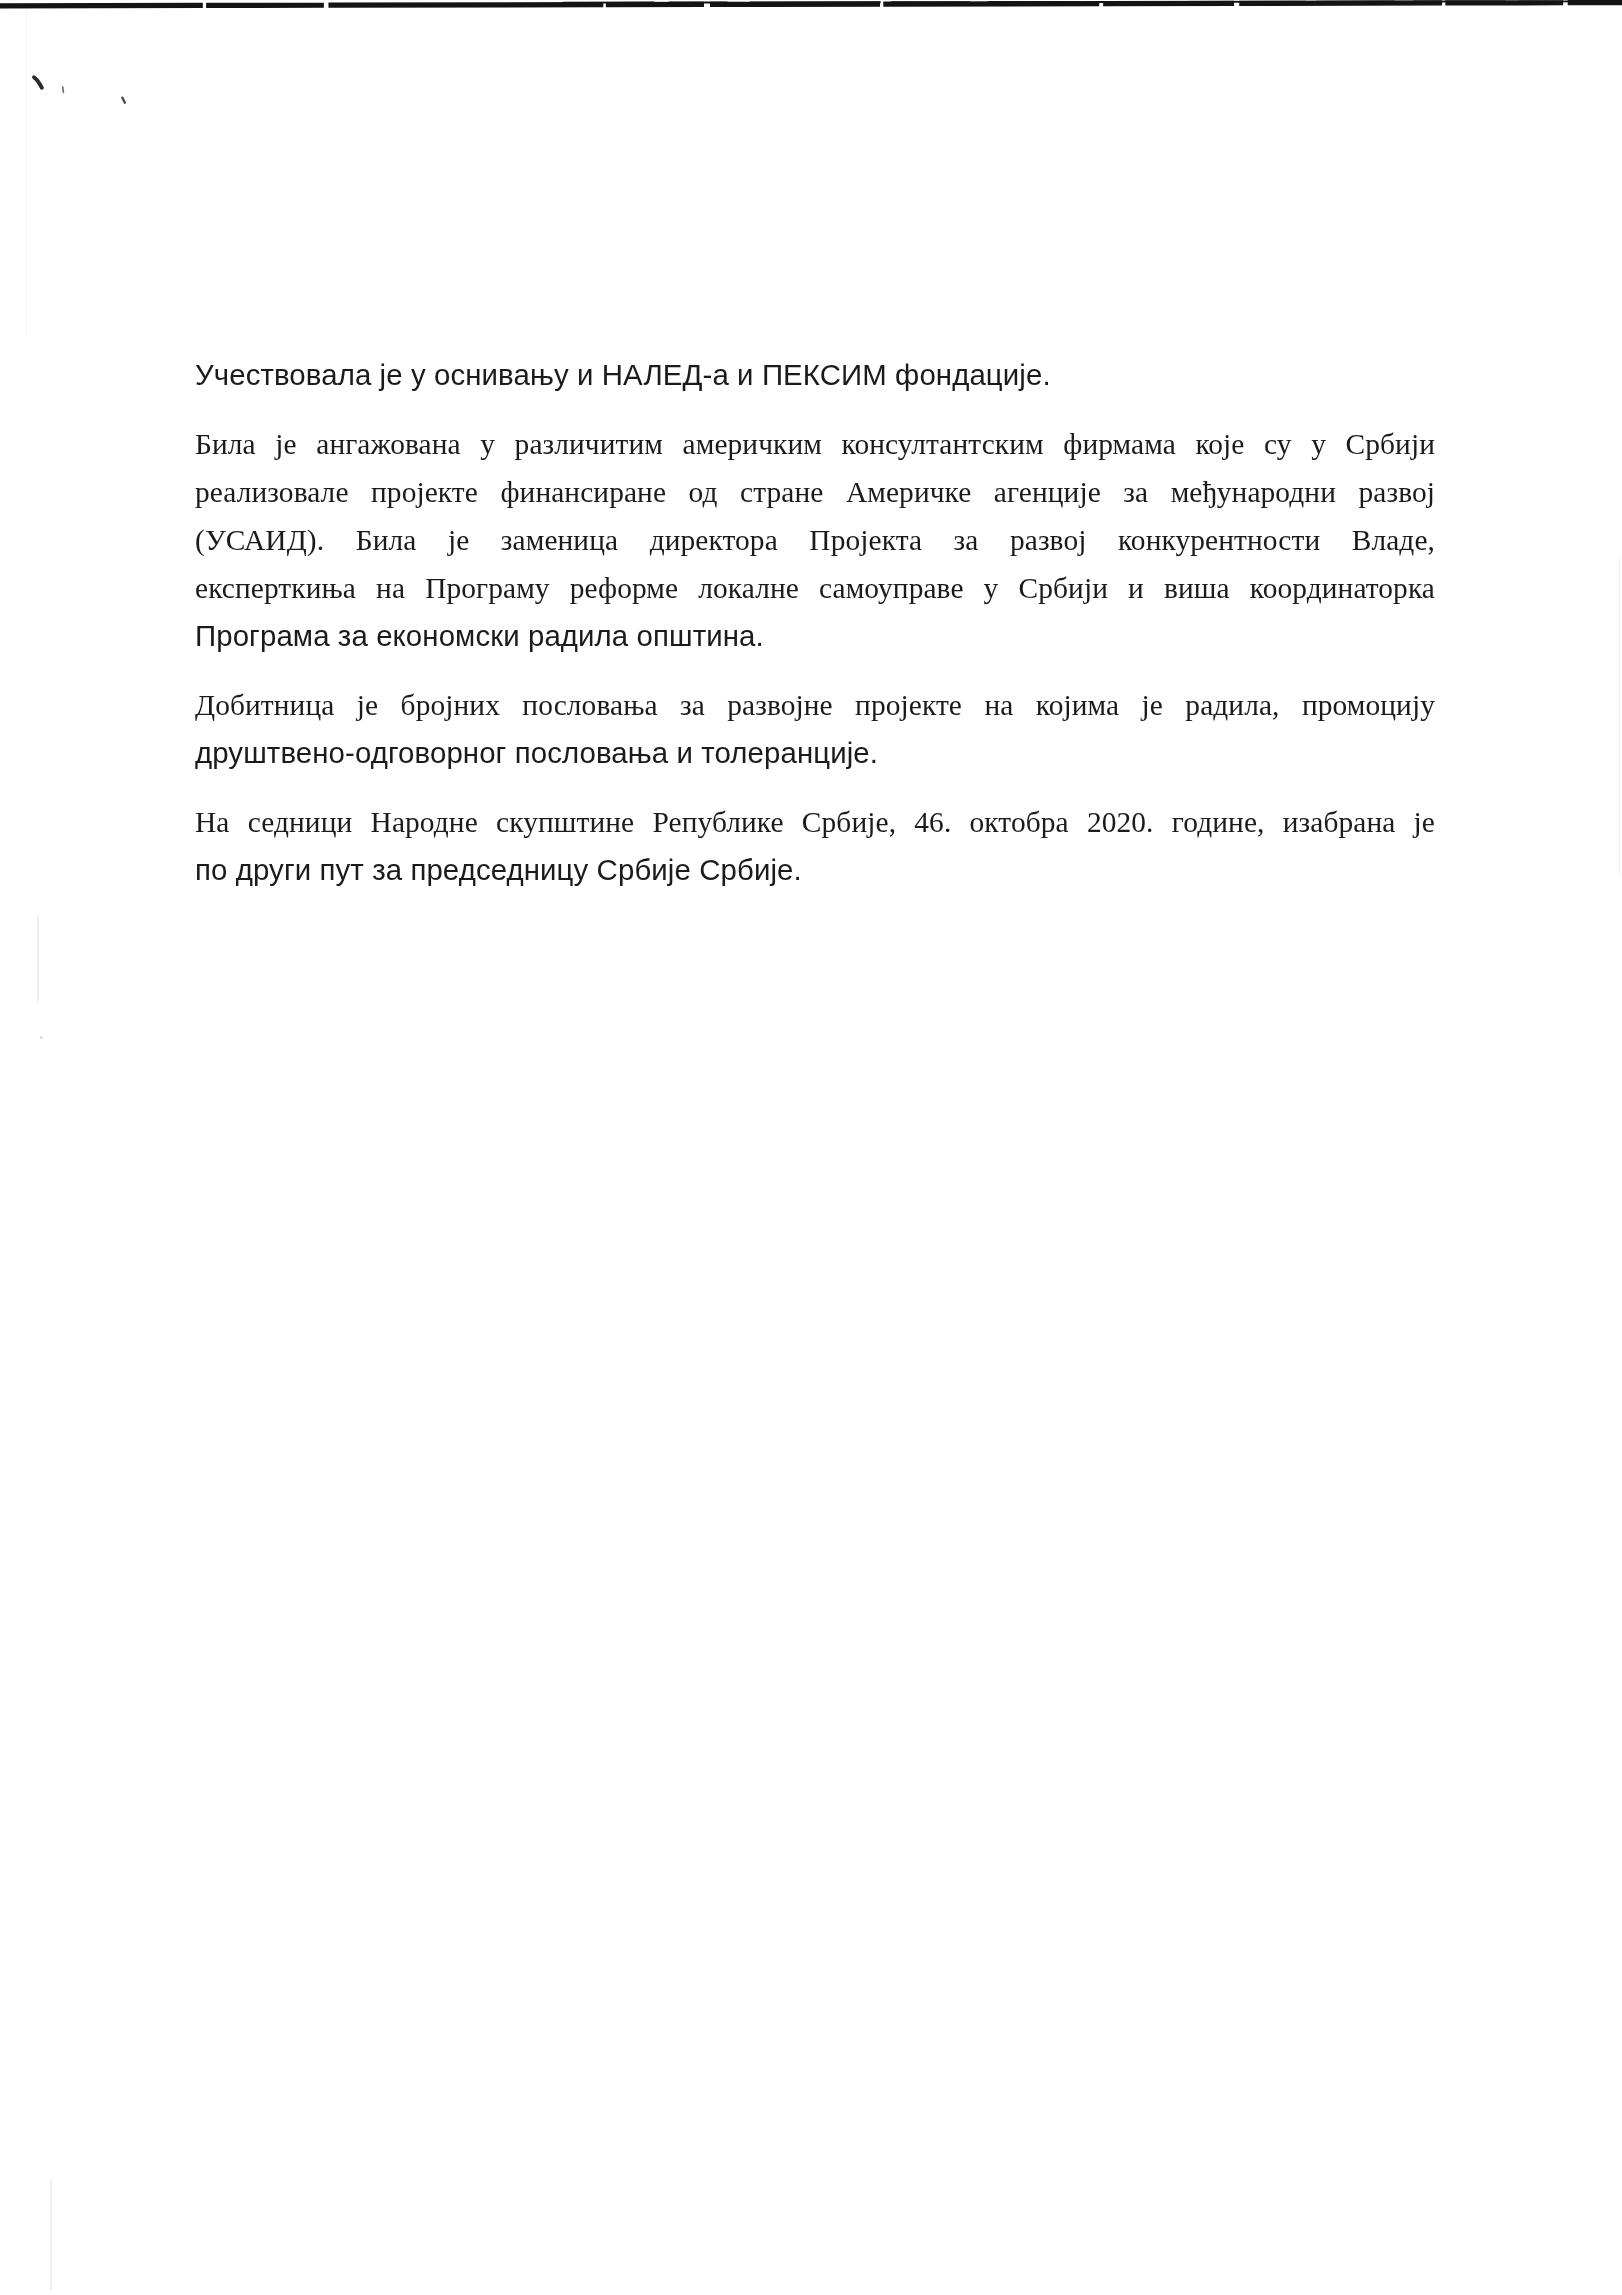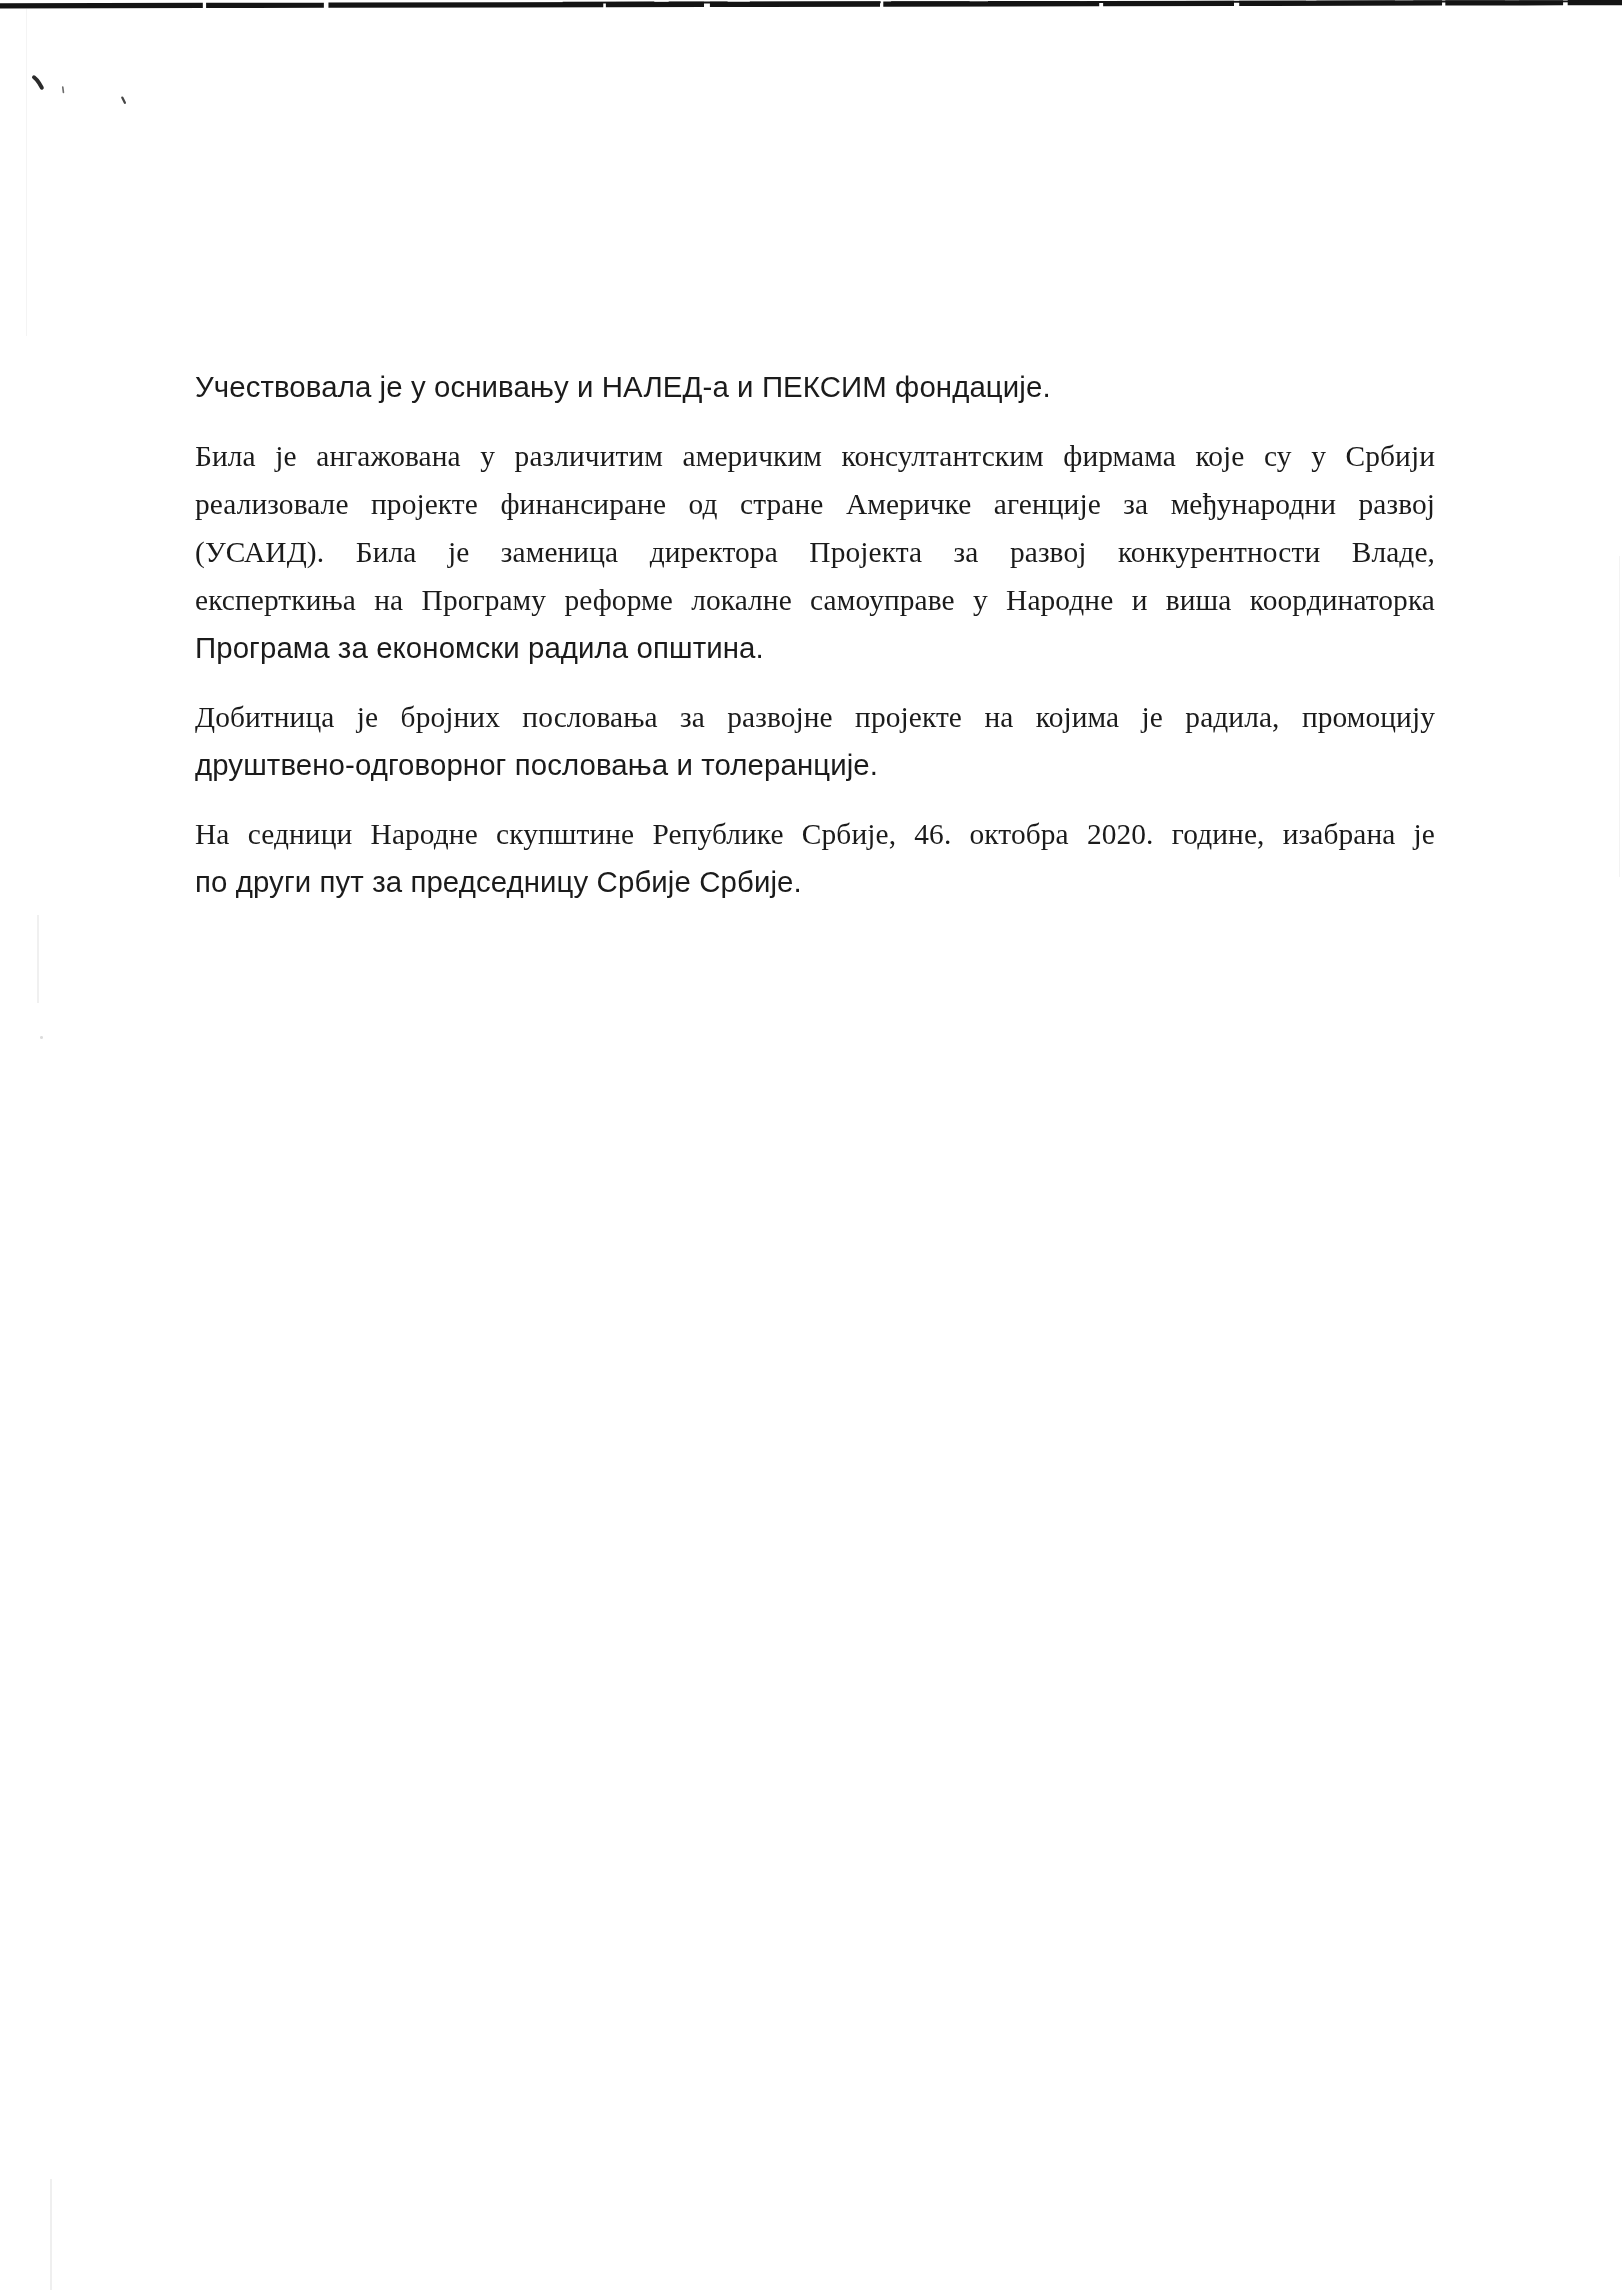--- a/index.html
+++ b/index.html
@@ -49,21 +49,21 @@
     position: absolute;
     left: 195px;
     top: 347px;
     width: 1240px;
     font-size: 29.4px;
     line-height: 48px;
     color: #1b1b1b;
     letter-spacing: 0.1px;
   }
   .paragraph {
-    margin: 16px 0 21px 0;
+    margin: 4px 0 21px 0;
   }
   .line {
     text-align: left;
     white-space: normal;
   }
   .line.justified {
     text-align: justify;
     text-align-last: justify;
     font-family: Liberation Serif, serif;
   }
@@ -91,21 +91,21 @@
   <div class="speck"></div>
 
   <div class="text-block">
       <div class="paragraph">
         <div class="line">Учествовала је у оснивању и НАЛЕД-а и ПЕКСИМ фондације.</div>
       </div>
       <div class="paragraph">
         <div class="line justified">Била је ангажована у различитим америчким консултантским фирмама које су у Србији</div>
         <div class="line justified">реализовале пројекте финансиране од стране Америчке агенције за међународни развој</div>
         <div class="line justified">(УСАИД). Била је заменица директора Пројекта за развој конкурентности Владе,</div>
-        <div class="line justified">експерткиња на Програму реформе локалне самоуправе у Народне и виша координаторка</div>
+        <div class="line justified">експерткиња на Програму реформе локалне самоуправе у Србији и виша координаторка</div>
         <div class="line">Програма за економски радила општина.</div>
       </div>
       <div class="paragraph">
         <div class="line justified">Добитница је бројних пословања за развојне пројекте на којима је радила, промоцију</div>
         <div class="line">друштвено-одговорног пословања и толеранције.</div>
       </div>
       <div class="paragraph">
         <div class="line justified">На седници Народне скупштине Републике Србије, 46. октобра 2020. године, изабрана је</div>
         <div class="line">по други пут за председницу Србије Србије.</div>
       </div>

